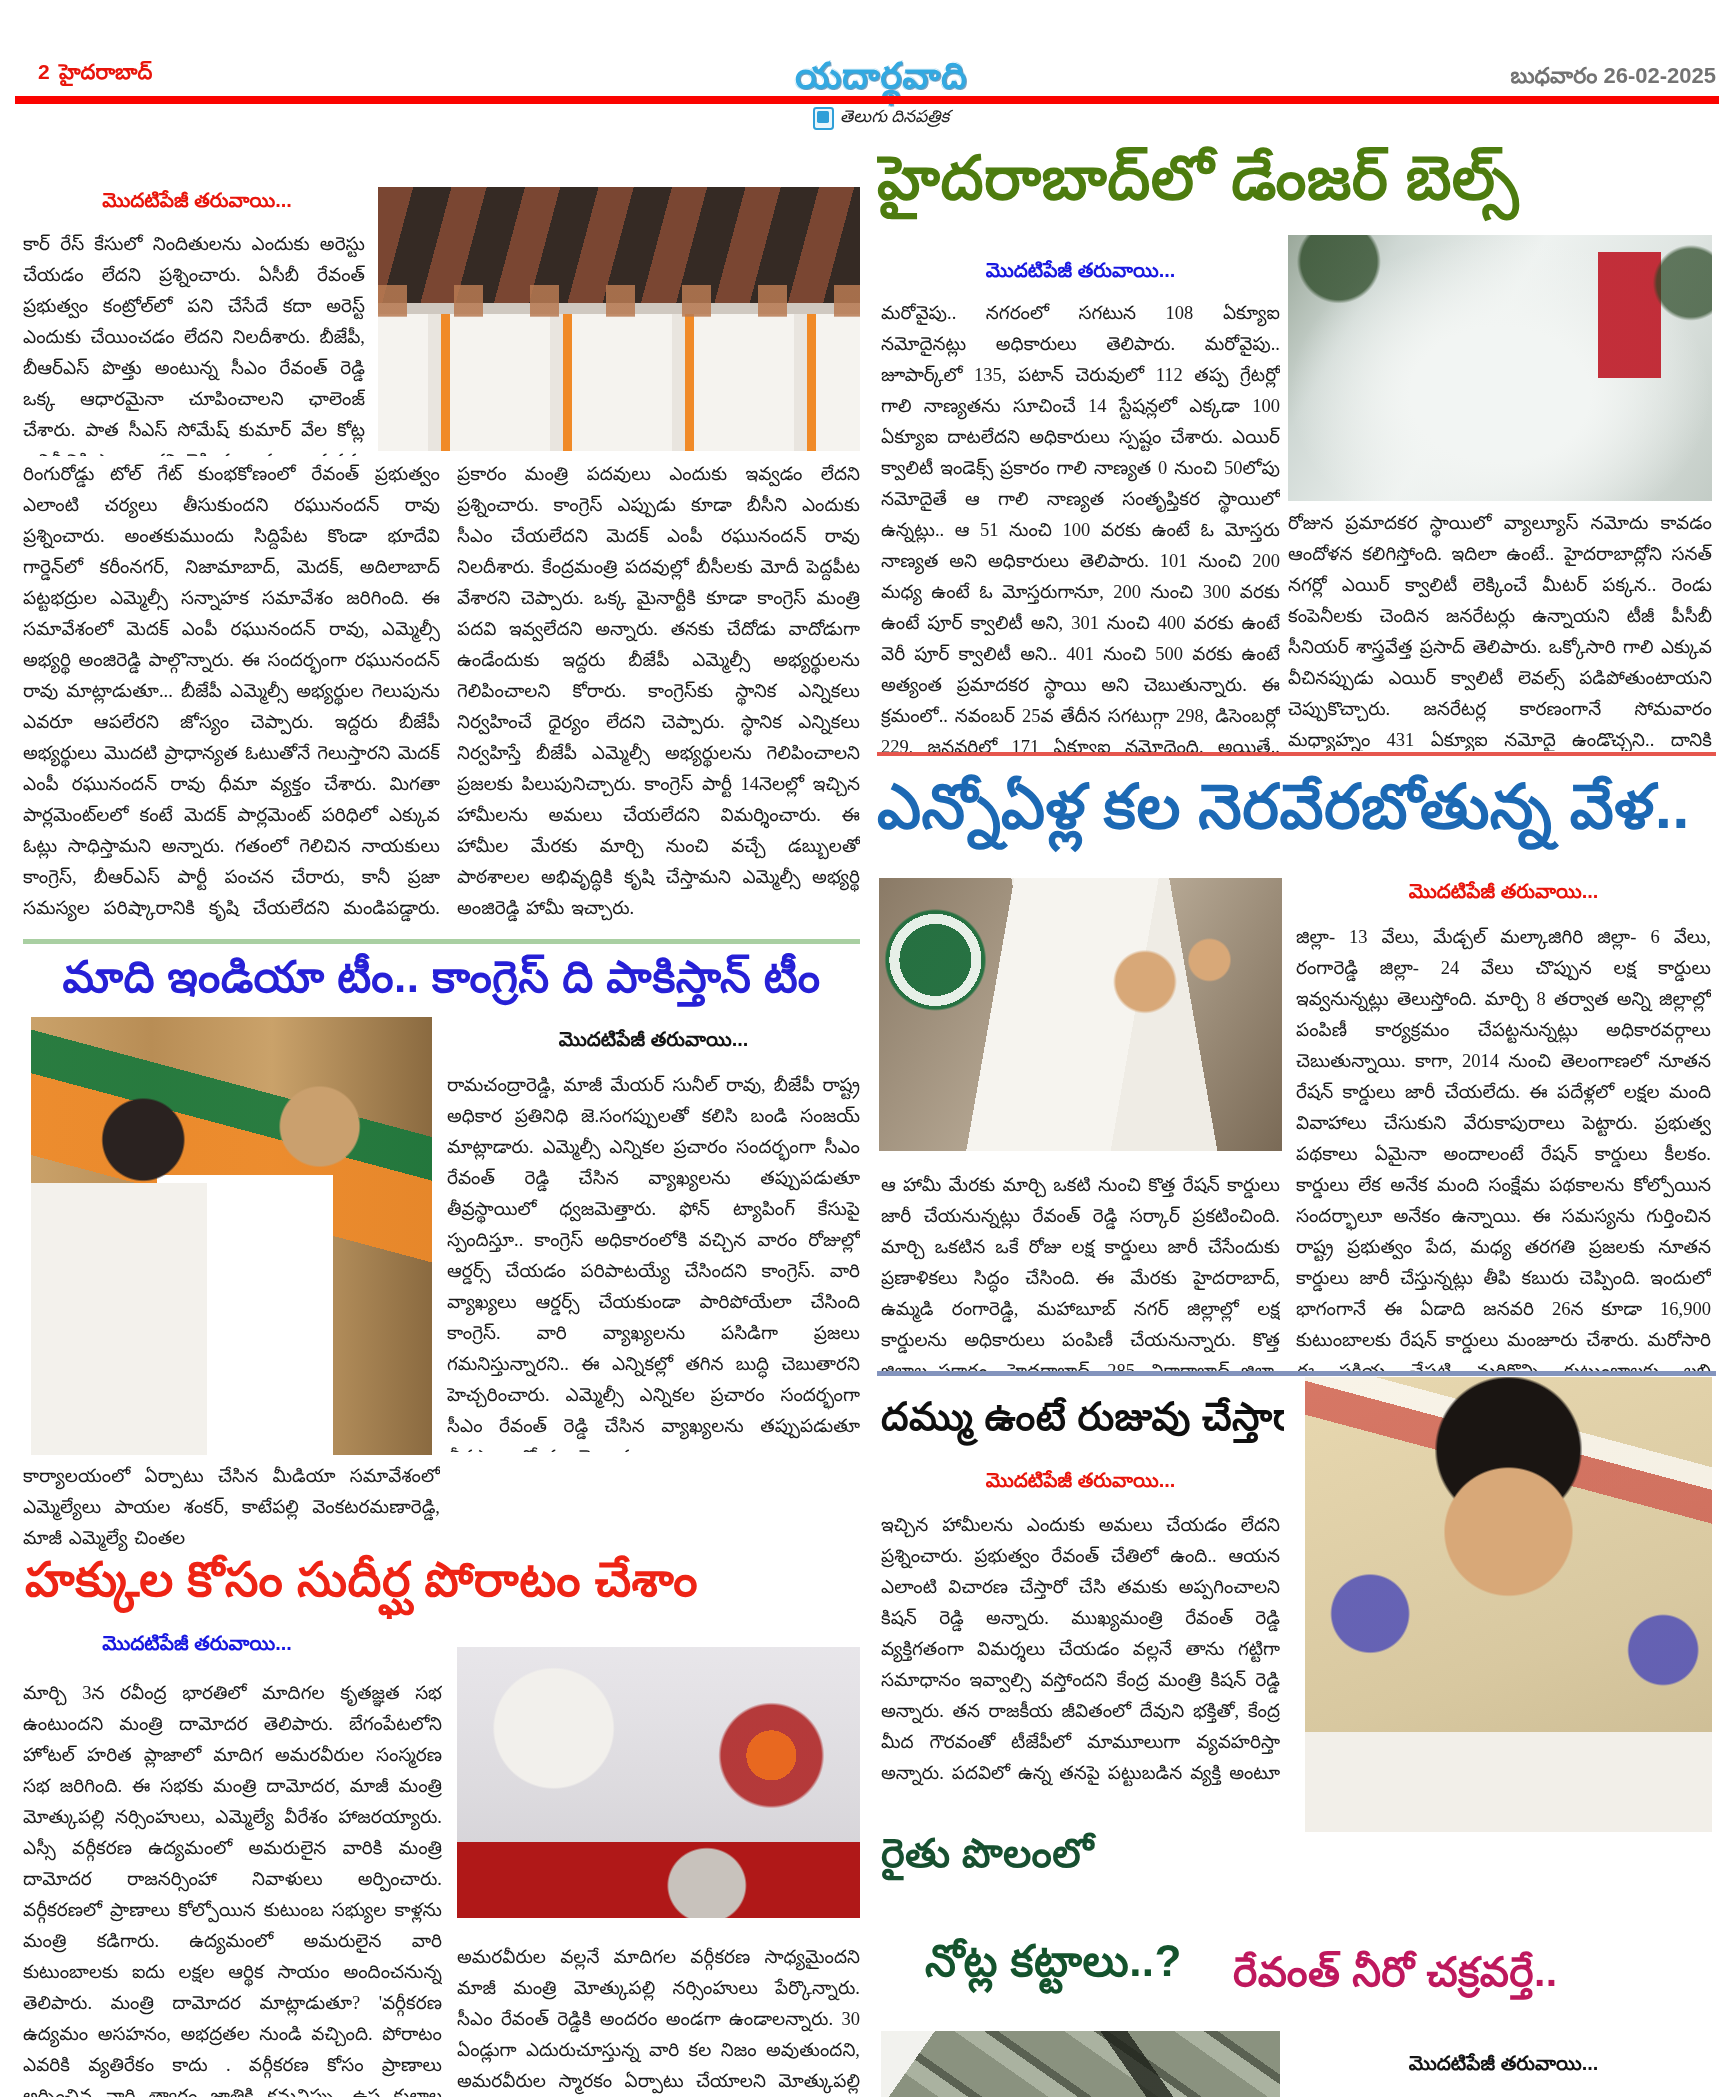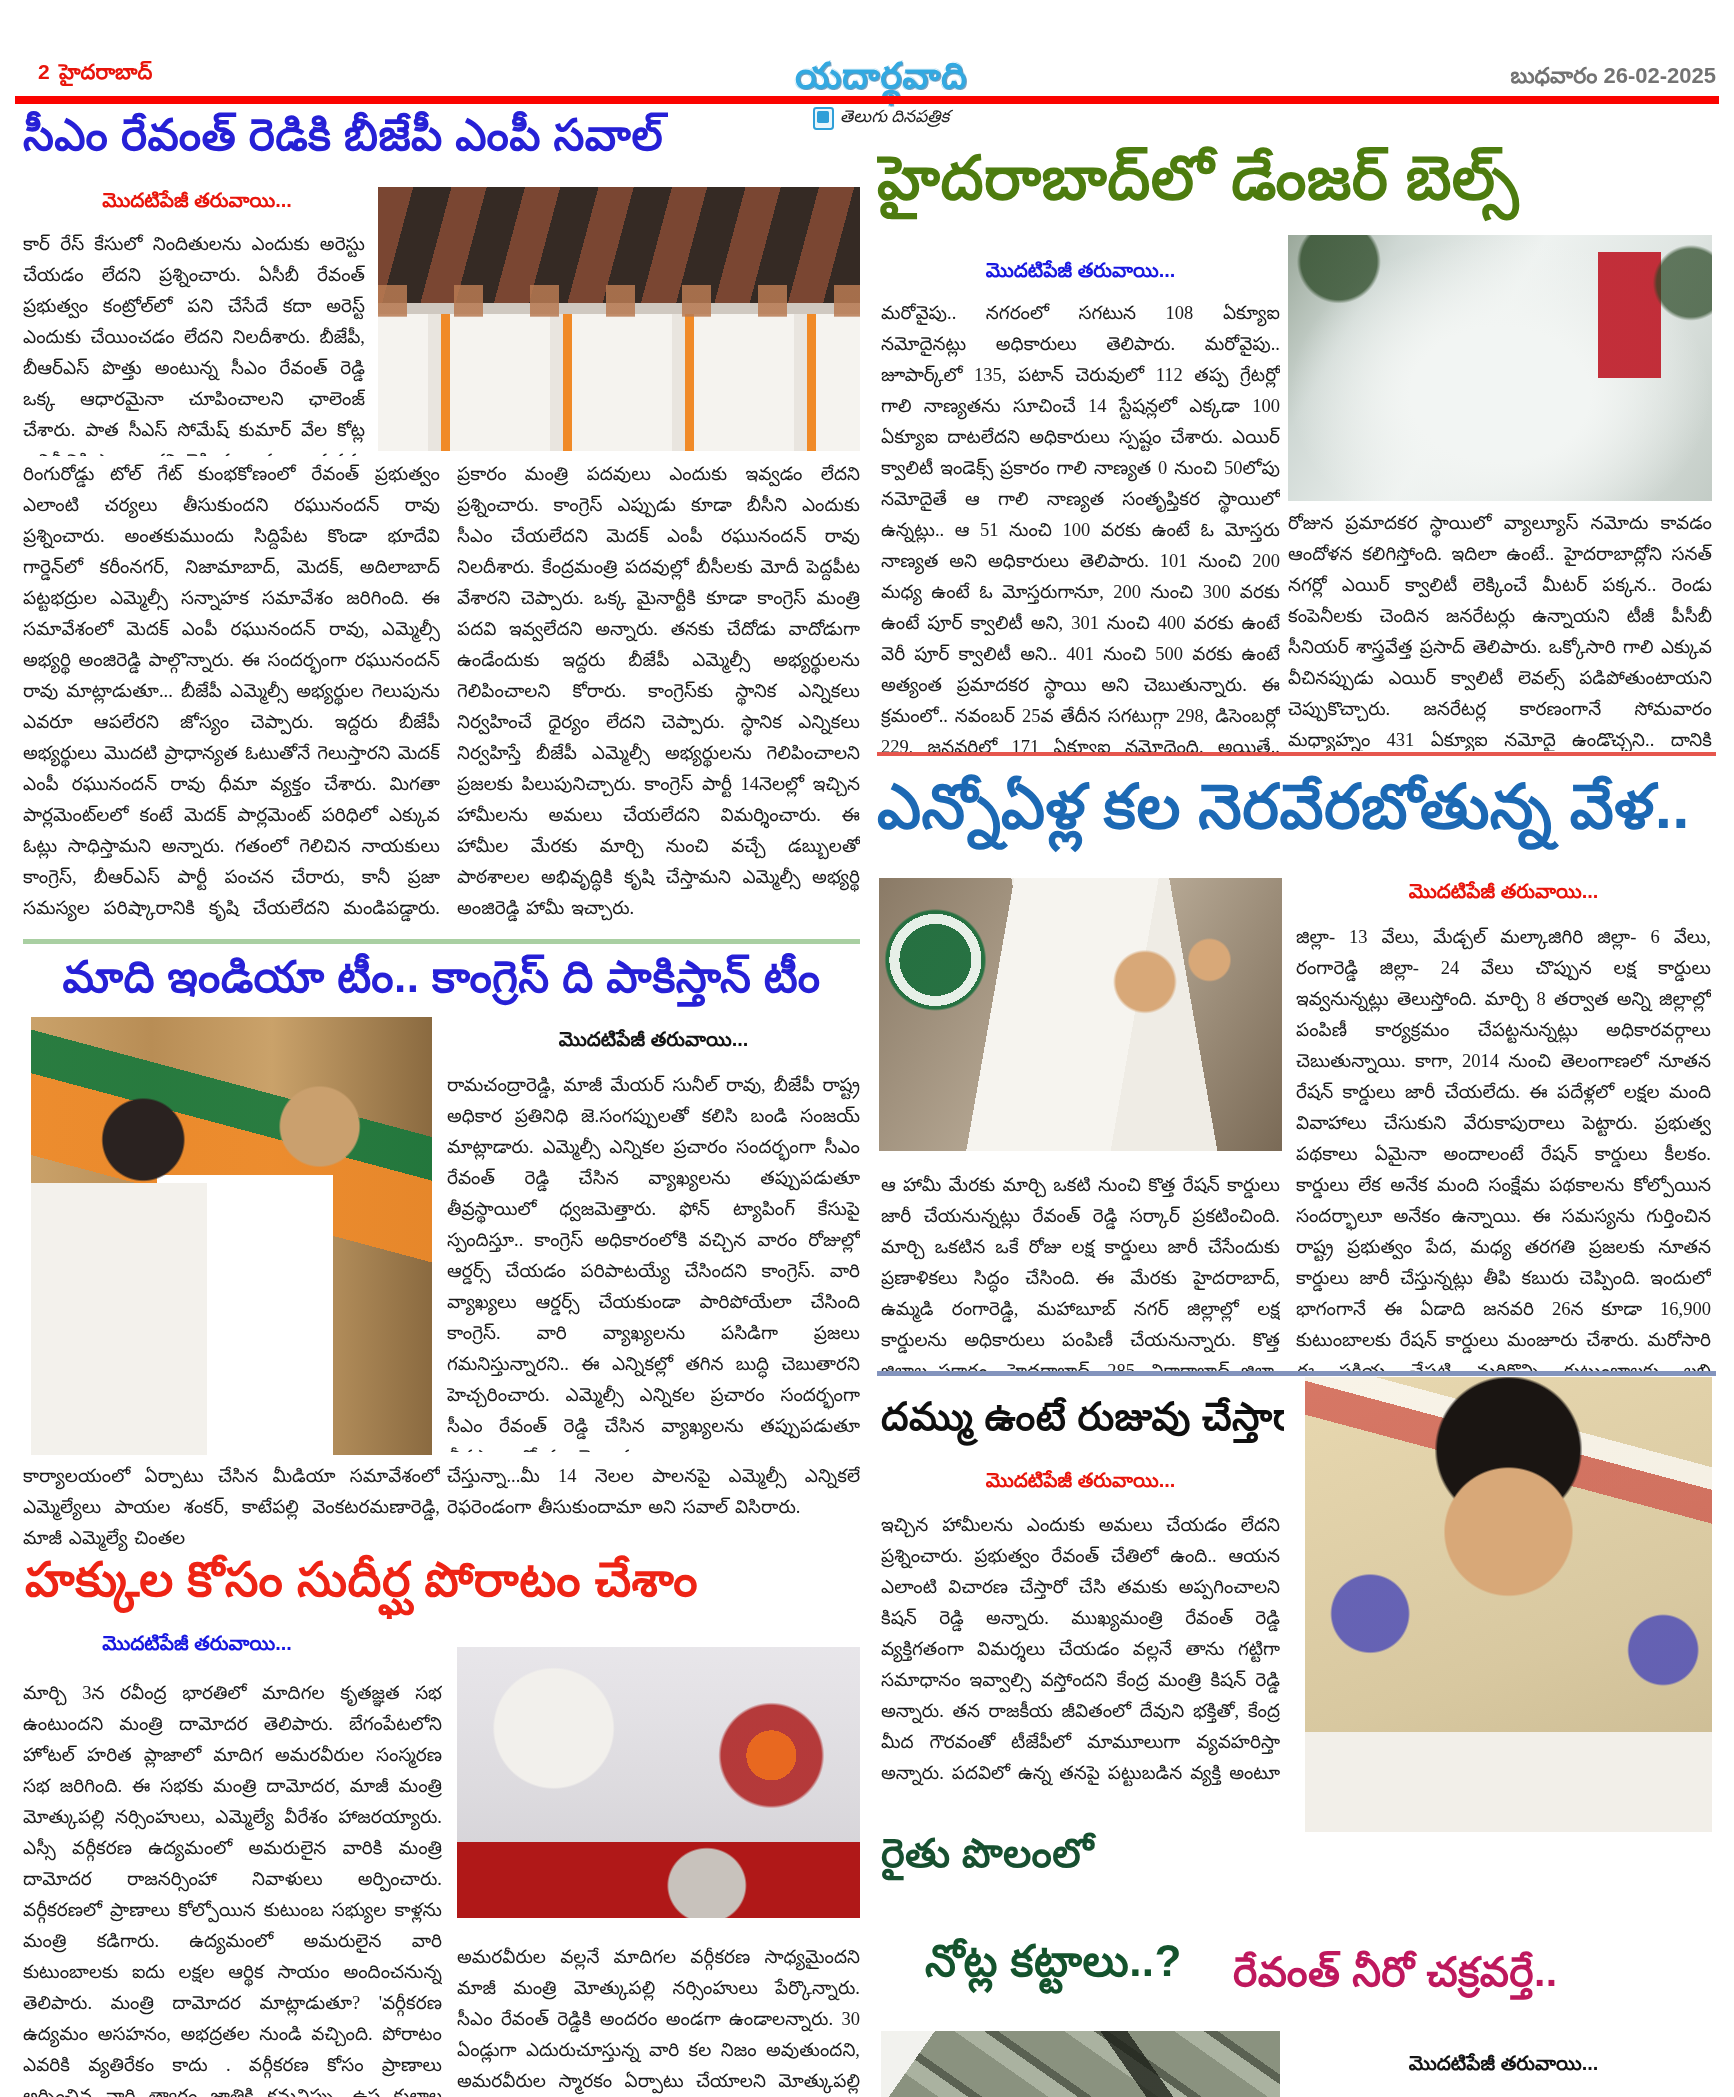--- a/index.html
+++ b/index.html
@@ -32,21 +32,20 @@
     <div style="display:flex;align-items:center;justify-content:center;gap:6px;margin-top:1.7px;">
       <span class="tv-icon"></span>
       <span class="tagline">తెలుగు దినపత్రిక</span>
     </div>
   </div>
 
   <div class="abs" style="left:1376px;top:63px;width:340px;text-align:right;font-size:22px;font-weight:bold;color:#737373;">బుధవారం 26-02-2025</div>
 
   <div class="rule" style="left:14.7px;top:96px;width:1704px;height:8.4px;background:#fb0300;"></div>
 
-  <div class="abs headline" style="left:23px;top:110px;width:835px;font-size:44px;color:#2620d6;">సీఎం రేవంత్ రెడికి బీజేపీ ఎంపీ సవాల్</div>
   <div class="abs subhead" style="left:23px;top:189px;width:348px;color:#e8150b;">మొదటిపేజీ తరువాయి...</div>
 
   <div class="photo" style="left:378px;top:187px;width:482px;height:264px;
       background:
         repeating-linear-gradient(90deg, rgba(184,122,82,.85) 0 29px, rgba(0,0,0,0) 29px 76px) 0 42%/100% 12% no-repeat,
         repeating-linear-gradient(90deg, #f5f3ef 0 50px, #e9e5df 50px 63px, #f08a28 63px 72px, #f5f3ef 72px 122px) 0 100%/100% 52% no-repeat,
         repeating-linear-gradient(105deg, #7a4632 0 34px, #352a24 34px 71px) 0 0/100% 44% no-repeat,
         linear-gradient(#cfc8c0,#cfc8c0);"></div>
 
   <div class="abs bodytxt" style="left:23px;top:229px;width:342px;height:227px;">కార్ రేస్ కేసులో నిందితులను ఎందుకు అరెస్టు చేయడం లేదని ప్రశ్నించారు. ఏసీబీ రేవంత్ ప్రభుత్వం కంట్రోల్‌లో పని చేసేదే కదా అరెస్ట్ ఎందుకు చేయించడం లేదని నిలదీశారు. బీజేపీ, బీఆర్ఎస్ పొత్తు అంటున్న సీఎం రేవంత్ రెడ్డి ఒక్క ఆధారమైనా చూపించాలని ఛాలెంజ్ చేశారు. పాత సీఎస్ సోమేష్ కుమార్ వేల కోట్ల అవినీతికి పాల్పడ్డారని చెప్పిన వాళ్లు.. ఆయనను ఎందుకు అరెస్టు చేయడం లేదని ప్రశ్నించారు.</div>
@@ -77,21 +76,20 @@
         radial-gradient(circle at 28% 28%, #2a2220 0 40px, rgba(0,0,0,0) 42px),
         radial-gradient(circle at 72% 25%, #caa06e 0 39px, rgba(0,0,0,0) 41px),
         linear-gradient(180deg, rgba(0,0,0,0) 0 38%, #f3f1ec 38% 100%) 0 0/44% 100% no-repeat,
         linear-gradient(180deg, rgba(0,0,0,0) 0 36%, #ffffff 36% 100%) 56% 0/44% 100% no-repeat,
         linear-gradient(15deg, rgba(0,0,0,0) 55%, rgba(240,138,40,.9) 55% 70%, rgba(24,120,60,.9) 70% 78%, rgba(0,0,0,0) 78%),
         linear-gradient(90deg,#caa26a,#b88d55 30%,#caa26a 60%,#8a6a40);"></div>
 
   <div class="abs subhead" style="left:447px;top:1028px;width:413px;color:#141414;">మొదటిపేజీ తరువాయి...</div>
   <div class="abs bodytxt" style="left:447px;top:1070px;width:413px;height:382px;">రామచంద్రారెడ్డి, మాజీ మేయర్ సునీల్ రావు, బీజేపీ రాష్ట్ర అధికార ప్రతినిధి జె.సంగప్పులతో కలిసి బండి సంజయ్ మాట్లాడారు. ఎమ్మెల్సీ ఎన్నికల ప్రచారం సందర్భంగా సీఎం రేవంత్ రెడ్డి చేసిన వ్యాఖ్యలను తప్పుపడుతూ తీవ్రస్థాయిలో ధ్వజమెత్తారు. ఫోన్ ట్యాపింగ్ కేసుపై స్పందిస్తూ.. కాంగ్రెస్ అధికారంలోకి వచ్చిన వారం రోజుల్లో ఆర్డర్స్ చేయడం పరిపాటయ్యే చేసిందని కాంగ్రెస్. వారి వ్యాఖ్యలు ఆర్డర్స్ చేయకుండా పారిపోయేలా చేసింది కాంగ్రెస్. వారి వ్యాఖ్యలను పసిడిగా ప్రజలు గమనిస్తున్నారని.. ఈ ఎన్నికల్లో తగిన బుద్ధి చెబుతారని హెచ్చరించారు. ఎమ్మెల్సీ ఎన్నికల ప్రచారం సందర్భంగా సీఎం రేవంత్ రెడ్డి చేసిన వ్యాఖ్యలను తప్పుపడుతూ తీవ్రస్థాయిలో ధ్వజమెత్తారు.</div>
   <div class="abs bodytxt" style="left:23px;top:1461px;width:417px;height:90px;">కార్యాలయంలో ఏర్పాటు చేసిన మీడియా సమావేశంలో ఎమ్మెల్యేలు పాయల శంకర్, కాటేపల్లి వెంకటరమణారెడ్డి, మాజీ ఎమ్మెల్యే చింతల</div>
-  <div class="abs bodytxt" style="left:447px;top:1461px;width:413px;height:67px;">చేస్తున్నా...మీ 14 నెలల పాలనపై ఎమ్మెల్సీ ఎన్నికలే రెఫరెండంగా తీసుకుందామా అని సవాల్ విసిరారు.</div>
 
   <div class="abs headline" style="left:877px;top:771px;width:839px;font-size:62px;color:#1c69b4;">ఎన్నోఏళ్ల కల నెరవేరబోతున్న వేళ..</div>
 
   <div class="photo" style="left:879px;top:878px;width:403px;height:273px;
       background:
         radial-gradient(circle at 14% 30%, rgba(26,110,60,.9) 0 36px, rgba(235,245,238,.95) 36px 46px, rgba(26,110,60,.9) 46px 49px, rgba(0,0,0,0) 51px),
         radial-gradient(circle at 66% 38%, #d8a878 0 29px, rgba(0,0,0,0) 32px),
         radial-gradient(circle at 82% 30%, #d8a878 0 20px, rgba(0,0,0,0) 22px),
         linear-gradient(100deg, rgba(0,0,0,0) 30%, #f6f4ef 30% 62%, rgba(0,0,0,0) 62%),
         linear-gradient(80deg, rgba(0,0,0,0) 40%, #efece5 40% 75%, rgba(0,0,0,0) 75%),

